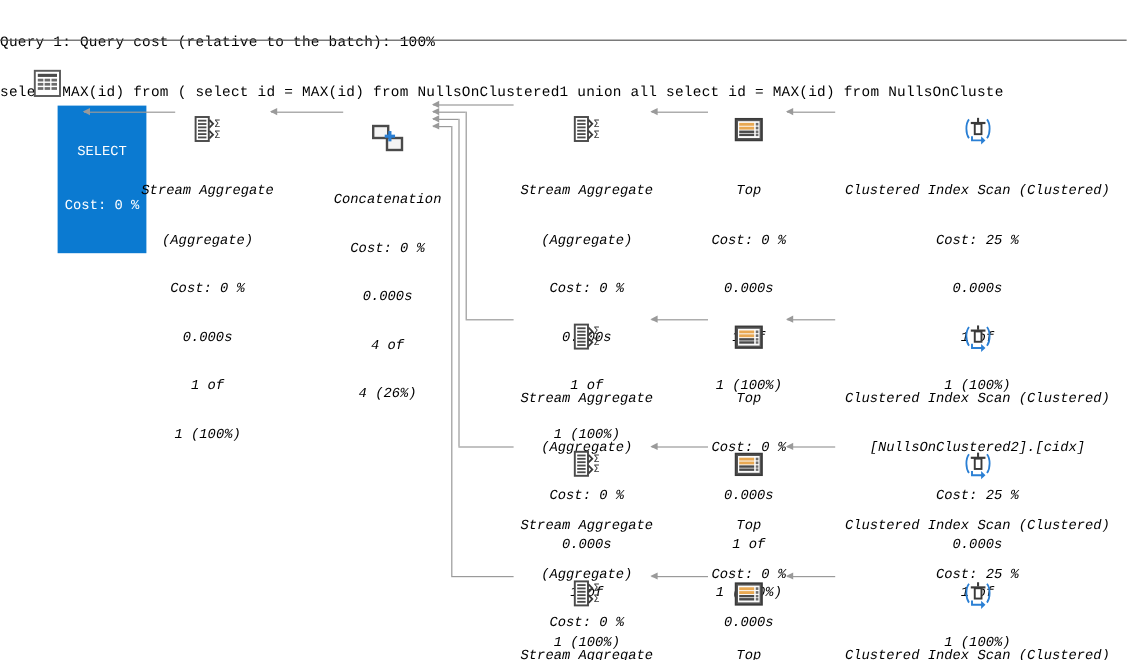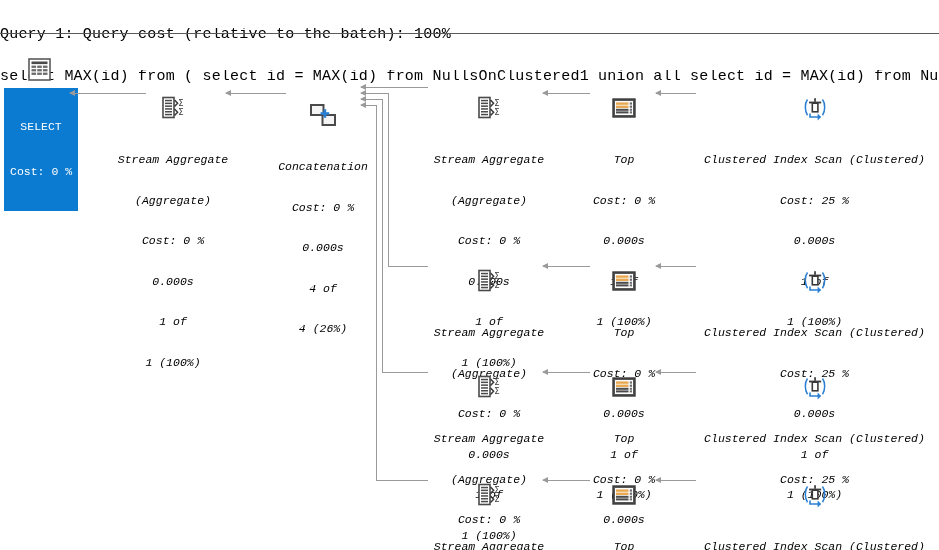--- a/index.html
+++ b/index.html
@@ -17,21 +17,21 @@
     overflow: hidden;
   }
 
   
   .plan-header {
     position: absolute;
     left: 0; top: 0;
     width: 939px;
     white-space: pre;
     font-family: "Liberation Mono", "DejaVu Sans Mono", monospace;
-    font-size: 15px;
+    font-size: 12px;
     line-height: 14px;
     letter-spacing: 0.2px;
     color: #000;
   }
   .plan-header .hline { height: 14px; overflow: hidden; }
   .header-rule {
     position: absolute;
     left: 0; top: 33px;
     width: 939px;
     height: 0;
@@ -74,20 +74,21 @@
   }
   .select-box {
     background: #0b7ad1;
     color: #ffffff;
     font-family: "Liberation Mono", "DejaVu Sans Mono", monospace;
     font-size: 11.5px;
     line-height: 15px;
     padding: 1px 6px 2px 6px;
     white-space: pre;
     display: inline-block;
+    margin-left: 44px;
   }
   .select-box .ln { display: block; }
 
   
   .arrow {
     position: absolute;
     height: 1px;
     background: #9a9a9a;
   }
   .arrow::before {
@@ -355,20 +356,21 @@
         <path d="M22.5 5.5 C25.4 9.2 25.4 17.2 22.5 21.2" fill="none" stroke="#2a7fd4" stroke-width="1.5"></path>
         <rect x="12.3" y="9.2" width="5.6" height="8.6" fill="#ffffff" stroke="#3a3a3a" stroke-width="1.6"></rect>
         <rect x="9" y="7.6" width="12.2" height="1.8" fill="#3a3a3a"></rect>
         <rect x="14.2" y="4.2" width="1.7" height="3.6" fill="#3a3a3a"></rect>
         <path d="M10 19.5 L10 23 L19.5 23" fill="none" stroke="#2a7fd4" stroke-width="1.6"></path>
         <path d="M17.6 19.6 L21.2 23 L17.6 26.4 Z" fill="#2a7fd4"></path>
       </svg>
     </span>
     <span class="label-block">
       <span class="ln">Clustered Index Scan (Clustered)</span>
+      <span class="ln">[NullsOnClustered2].[cidx]</span>
       <span class="ln">Cost: 25 %</span>
       <span class="ln">0.000s</span>
       <span class="ln">1 of</span>
       <span class="ln">1 (100%)</span>
     </span>
   </div>
 
   <div class="node" style="left:420px; top:285px; width:138px;">
     <span class="icon-wrap">
       <svg class="ico" viewBox="0 0 30 30" xmlns="http://www.w3.org/2000/svg">

